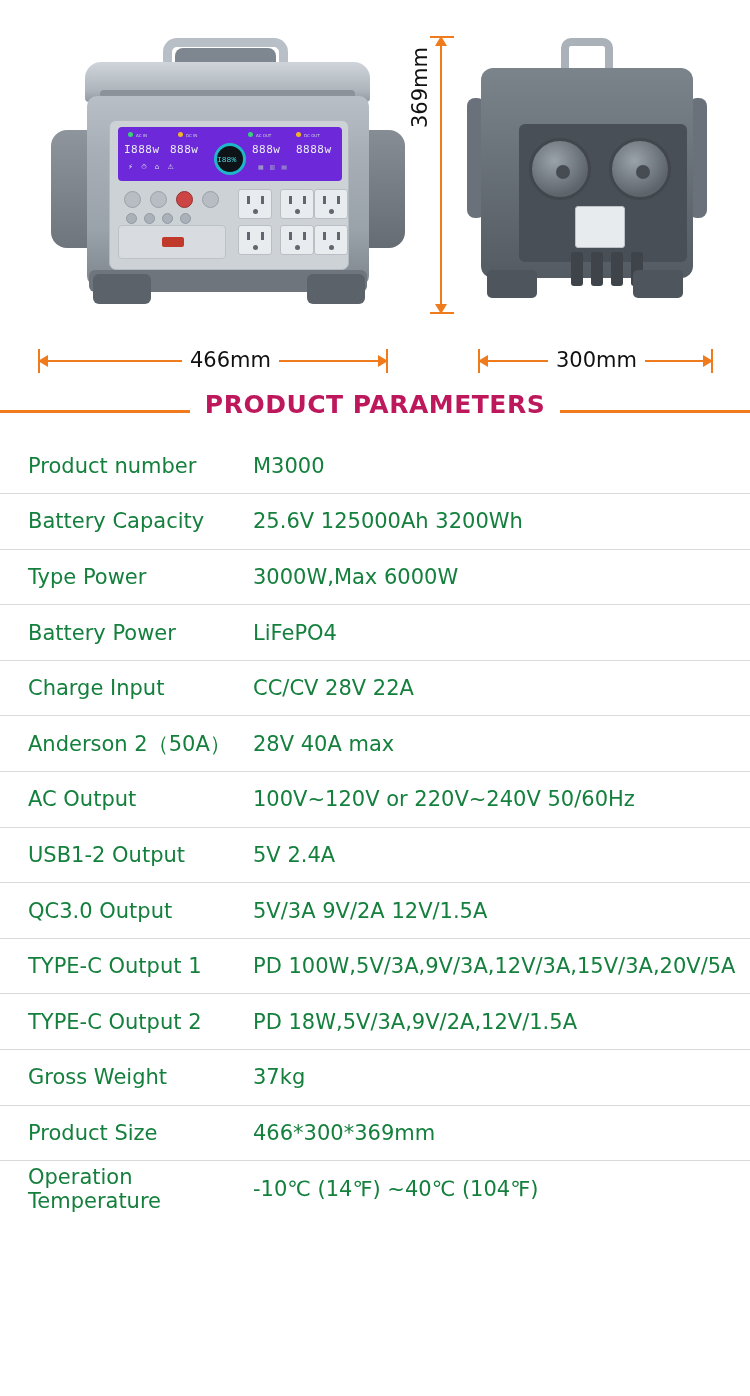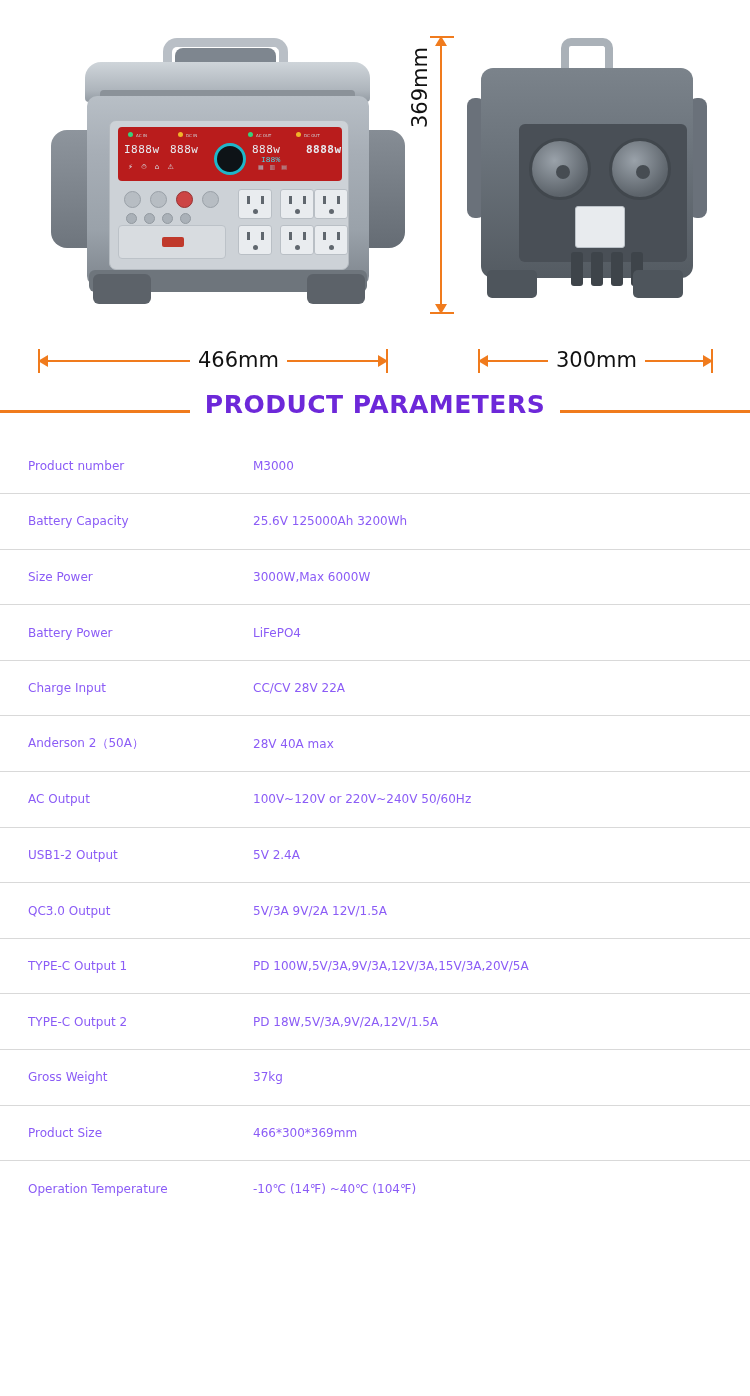--- a/index.html
+++ b/index.html
@@ -89,21 +89,21 @@
   .uf-panel {
     position: absolute; left: 64px; top: 82px;
     width: 240px; height: 150px;
     background: #cdd2d7;
     border-radius: 7px;
     border: 1px solid #b4bac0;
   }
   .uf-screen {
     position: absolute; left: 8px; top: 6px;
     width: 224px; height: 54px;
-    background: #b91c1c;
+    background: #6d28d9;
     border-radius: 4px;
     overflow: hidden;
   }
   .scr-dots { position: absolute; top: 4px; left: 8px; right: 8px; height: 8px; }
   .scr-dot {
     position: absolute; width: 5px; height: 5px; border-radius: 50%;
   }
   .scr-lbl {
     position: absolute; top: 2px; font-size: 4px; color: #cfd6dc;
     font-family: "DejaVu Sans", sans-serif;
@@ -115,21 +115,20 @@
   .scr-circle {
     position: absolute; left: 96px; top: 16px;
     width: 32px; height: 32px; border-radius: 50%;
     border: 3px solid #1fb6c9;
     background: #0e1317;
   }
   .scr-circle span {
     position: absolute; left: 0; right: 0; top: 9px;
     text-align: left; color: #49d7e6; font-size: 8px;
     font-family: Liberation Mono, monospace;
-    margin-left: 44px;
   }
   .scr-icons {
     position: absolute; left: 10px; top: 36px;
     font-size: 7px; color: #d9e1e7; letter-spacing: 3px;
   }
   .scr-icons2 {
     position: absolute; left: 140px; top: 36px;
     font-size: 6px; color: #aeb9c2; letter-spacing: 2px;
   }
   .ctl-btn {
@@ -256,53 +255,53 @@
   .dim-h.b { left: 478px; width: 235px; }
   .arrow-lt { border-top: 6px solid transparent; border-bottom: 6px solid transparent; border-right: 10px solid #f07b1d; left: 0; top: -5px; }
   .arrow-rt { border-top: 6px solid transparent; border-bottom: 6px solid transparent; border-left: 10px solid #f07b1d; right: 0; top: -5px; }
   .dim-end {
     position: absolute; width: 2px; height: 24px; background: #f07b1d; top: -11px;
   }
   .dim-h-label {
     position: absolute; top: 348px; font-size: 21px; color: #111;
     background: #fff; padding: 0 8px;
   }
-  .dim-h-label.a { left: 182px; margin-left: 8px; }
+  .dim-h-label.a { left: 182px; }
   .dim-h-label.b { left: 548px; }
 
   
   .title-band {
     position: relative;
     height: 44px;
     margin-top: 6px;
   }
   .title-rule {
     position: absolute; top: 22px; height: 3px; background: #f07b1d;
   }
   .title-rule.left { left: 0; width: 190px; }
   .title-rule.right { right: 0; width: 190px; }
   .title-text {
     position: absolute; left: 0; right: 0; top: 2px;
     text-align: center;
     font-size: 25px; font-weight: bold; letter-spacing: 0.5px;
-    color: #6d28d9;
+    color: #be185d;
     font-family: "DejaVu Sans", sans-serif;
   }
 
   
   .spec-table {
     width: 100%;
     border-collapse: collapse;
     margin-top: 6px;
   }
   .spec-table tr { height: 55.6px; }
   .spec-table td {
     border-bottom: 1px solid #d9d9d9;
-    font-size: 12px;
-    color: #8b5cf6;
+    font-size: 21px;
+    color: #15803d;
     font-family: "DejaVu Sans", sans-serif;
     vertical-align: middle;
     padding: 0;
   }
   .spec-table td.k { width: 253px; padding-left: 28px; }
   .spec-table td.v { padding-left: 0px; }
   .spec-table tr:last-child td { border-bottom: none; }
 </style>
 </head>
 <body>
@@ -337,21 +336,21 @@
           </div>
 
           <div class="seg" style="left:6px; top:16px;">I888w</div>
           <div class="seg" style="left:52px; top:16px;">888w</div>
 
           <div class="scr-circle">
             <span>I88%</span>
           </div>
 
           <div class="seg" style="left:134px; top:16px;">888w</div>
-          <div class="seg" style="left:188px; top:16px;font-weight:bold;">8888w</div>
+          <div class="seg" style="left:178px; top:16px;">8888w</div>
 
           <div class="scr-icons">⚡ ⏱ ⌂ ⚠</div>
           <div class="scr-icons2">▦ ▥ ▤</div>
         </div>
 
         <div class="ctl-btn" style="left:14px; top:70px;"></div>
         <div class="ctl-btn" style="left:40px; top:70px;"></div>
         <div class="ctl-btn red" style="left:66px; top:70px;"></div>
         <div class="ctl-btn" style="left:92px; top:70px;"></div>
         <div class="ctl-sm" style="left:16px; top:92px;"></div>
@@ -436,21 +435,21 @@
     <tbody>
       <tr>
         <td class="k">Product number</td>
         <td class="v">M3000</td>
       </tr>
       <tr>
         <td class="k">Battery Capacity</td>
         <td class="v">25.6V 125000Ah 3200Wh</td>
       </tr>
       <tr>
-        <td class="k">Size Power</td>
+        <td class="k">Type Power</td>
         <td class="v">3000W,Max 6000W</td>
       </tr>
       <tr>
         <td class="k">Battery Power</td>
         <td class="v">LiFePO4</td>
       </tr>
       <tr>
         <td class="k">Charge Input</td>
         <td class="v">CC/CV 28V 22A</td>
       </tr>

